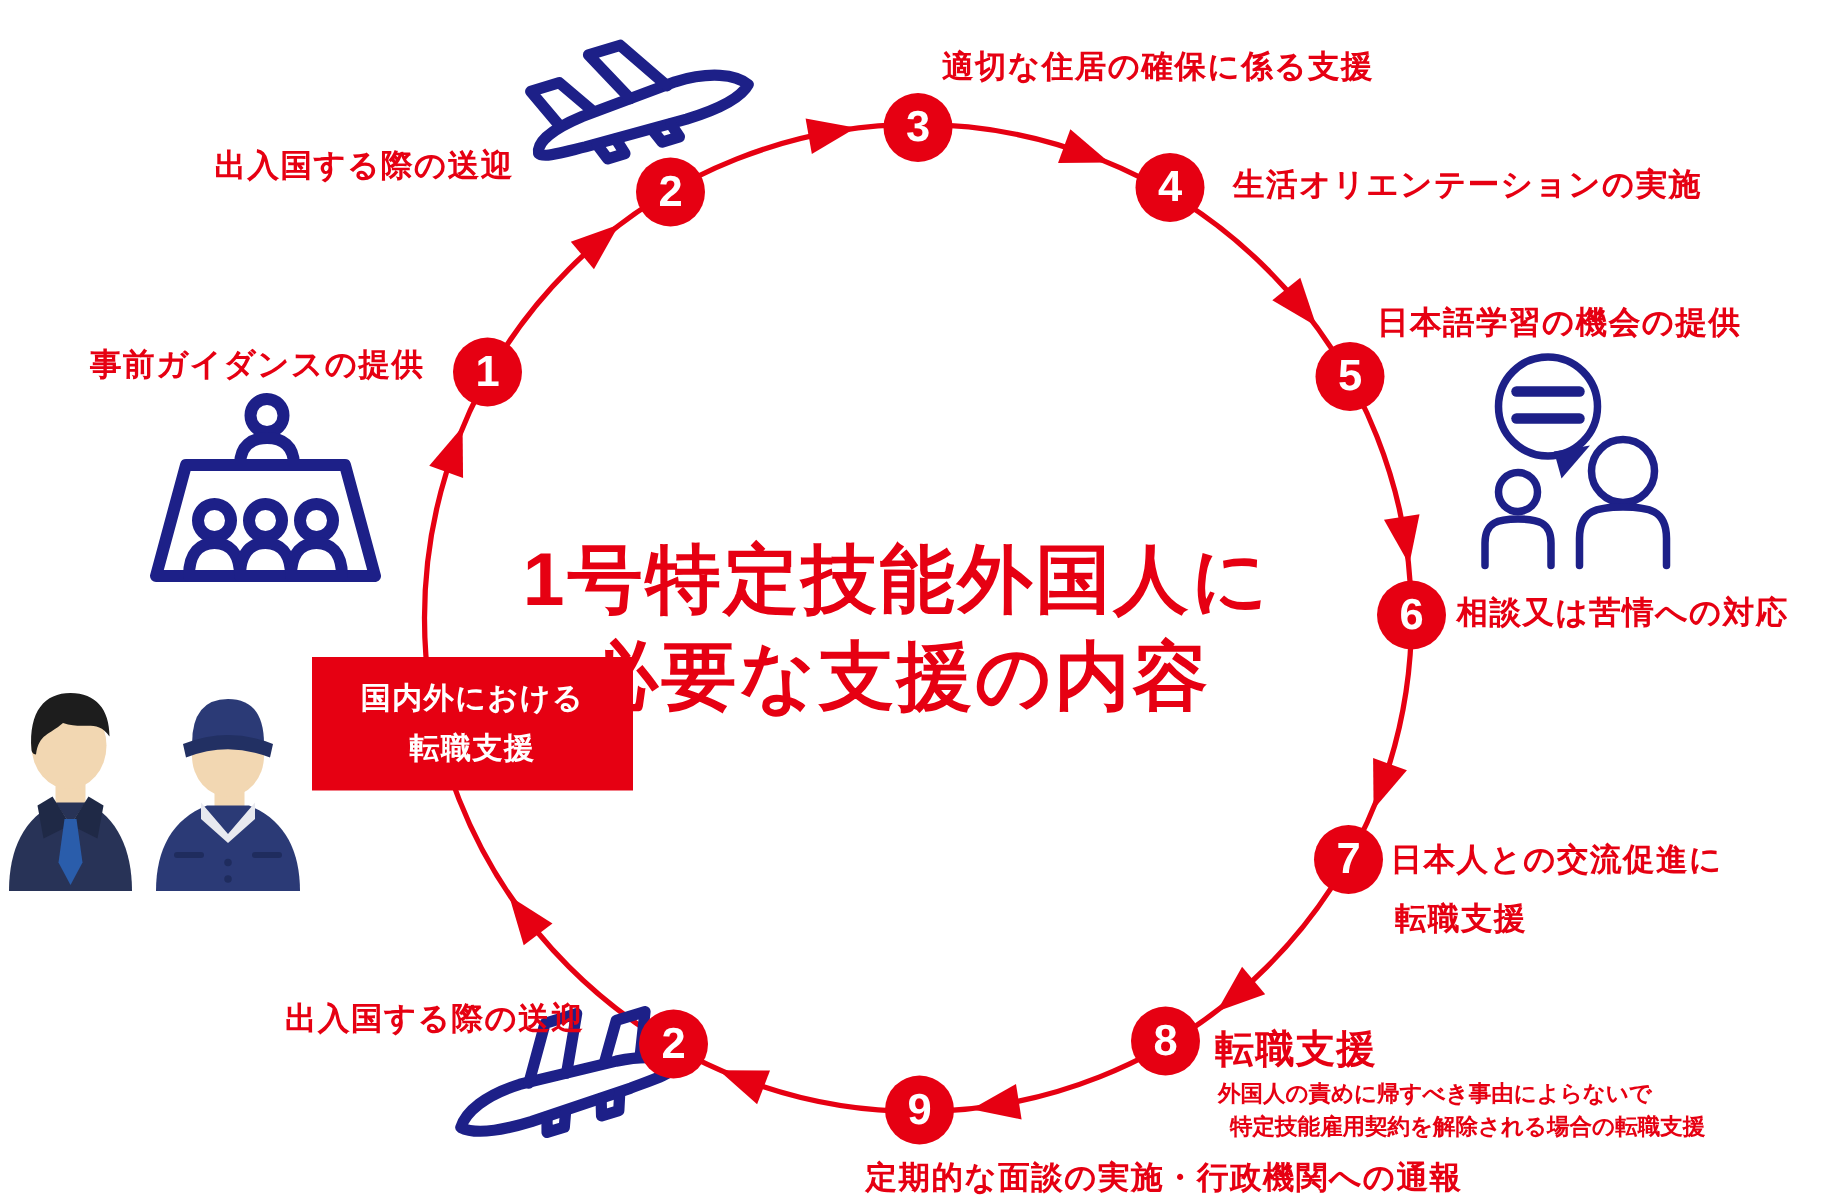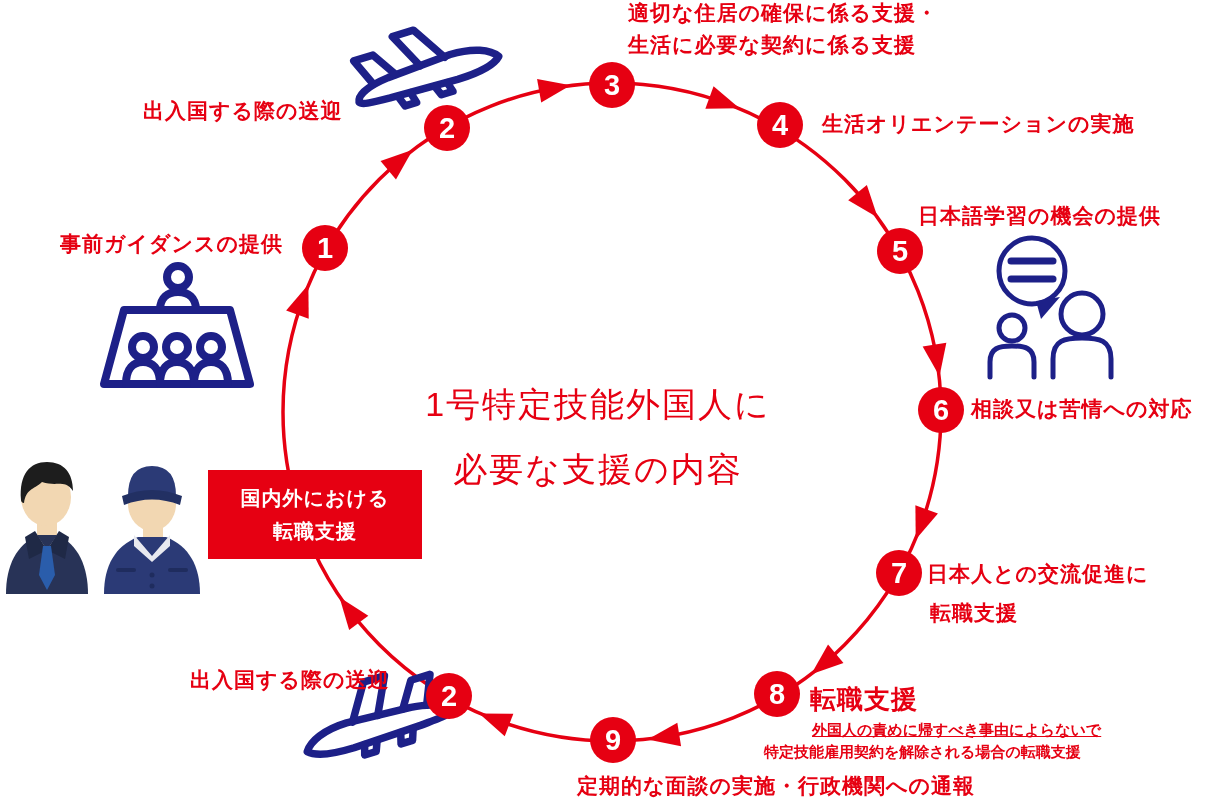--- a/index.html
+++ b/index.html
@@ -9,32 +9,32 @@
   }
   .layer{position:absolute;left:0;top:0;}
   .label{
     position:absolute;color:#e60012;font-weight:700;font-size:21px;
     letter-spacing:1px;white-space:nowrap;line-height:1.15;z-index:4;
   }
   .label.small{font-size:15px;letter-spacing:0;}
   .label.big8{font-size:26px;}
   .title-line{
     position:absolute;left:598px;transform:translateX(-50%);
-    color:#e60012;font-weight:400;font-size:34px;letter-spacing:2px;
-    white-space:nowrap;z-index:3;margin-top:29px;
+    color:#e60012;font-weight:700;font-size:50px;letter-spacing:2px;
+    white-space:nowrap;z-index:3;
   }
   .num-circle{
     position:absolute;width:46px;height:46px;border-radius:50%;
     background:#e60012;color:#ffffff;font-weight:700;font-size:29px;
     text-align:center;line-height:46px;z-index:5;
   }
   .recruit-box{
     position:absolute;left:208px;top:438px;width:214px;height:89px;
     background:#e60012;color:#ffffff;z-index:4;
-    display:flex;flex-direction:column;align-items:center;justify-content:center;margin-top:32px;
+    display:flex;flex-direction:column;align-items:center;justify-content:center;
   }
   .recruit-box div{
     font-size:20px;font-weight:700;letter-spacing:1px;line-height:33px;white-space:nowrap;
   }
 </style>
 </head>
 <body>
 
 <div class="stage">
 
@@ -134,28 +134,27 @@
   <div class="num-circle" style="left:424px;top:105px;">2</div>
   <div class="num-circle" style="left:589px;top:62px;">3</div>
   <div class="num-circle" style="left:757px;top:102px;">4</div>
   <div class="num-circle" style="left:877px;top:228px;">5</div>
   <div class="num-circle" style="left:918px;top:387px;">6</div>
   <div class="num-circle" style="left:876px;top:550px;">7</div>
   <div class="num-circle" style="left:754px;top:671px;">8</div>
   <div class="num-circle" style="left:590px;top:717px;">9</div>
   <div class="num-circle" style="left:426px;top:673px;">2</div>
 
-  <div class="label" style="left:628px;top:1px;">適切な住居の確保に係る支援・</div>
-  <div class="label" style="left:628px;top:33px;">生活に必要な契約に係る支援</div>
+  <div class="label" style="left:628px;top:33px;">適切な住居の確保に係る支援</div>
   <div class="label" style="left:143px;top:99px;">出入国する際の送迎</div>
   <div class="label" style="left:60px;top:232px;">事前ガイダンスの提供</div>
   <div class="label" style="left:806px;top:112px;margin-left:16px;">生活オリエンテーションの実施</div>
   <div class="label" style="left:918px;top:204px;">日本語学習の機会の提供</div>
   <div class="label" style="left:971px;top:397px;">相談又は苦情への対応</div>
   <div class="label" style="left:927px;top:562px;">日本人との交流促進に</div>
   <div class="label" style="left:930px;top:601px;">転職支援</div>
   <div class="label big8" style="left:810px;top:685px;">転職支援</div>
-  <div class="label small" style="left:812px;top:721px;text-decoration:underline;">外国人の責めに帰すべき事由によらないで</div>
-  <div class="label small" style="left:764px;top:743px;">特定技能雇用契約を解除される場合の転職支援</div>
+  <div class="label small" style="left:812px;top:721px;">外国人の責めに帰すべき事由によらないで</div>
+  <div class="label small" style="left:820px;top:743px;">特定技能雇用契約を解除される場合の転職支援</div>
   <div class="label" style="left:577px;top:774px;">定期的な面談の実施・行政機関への通報</div>
   <div class="label" style="left:190px;top:668px;">出入国する際の送迎</div>
 
 </div>
 
 </body></html>

